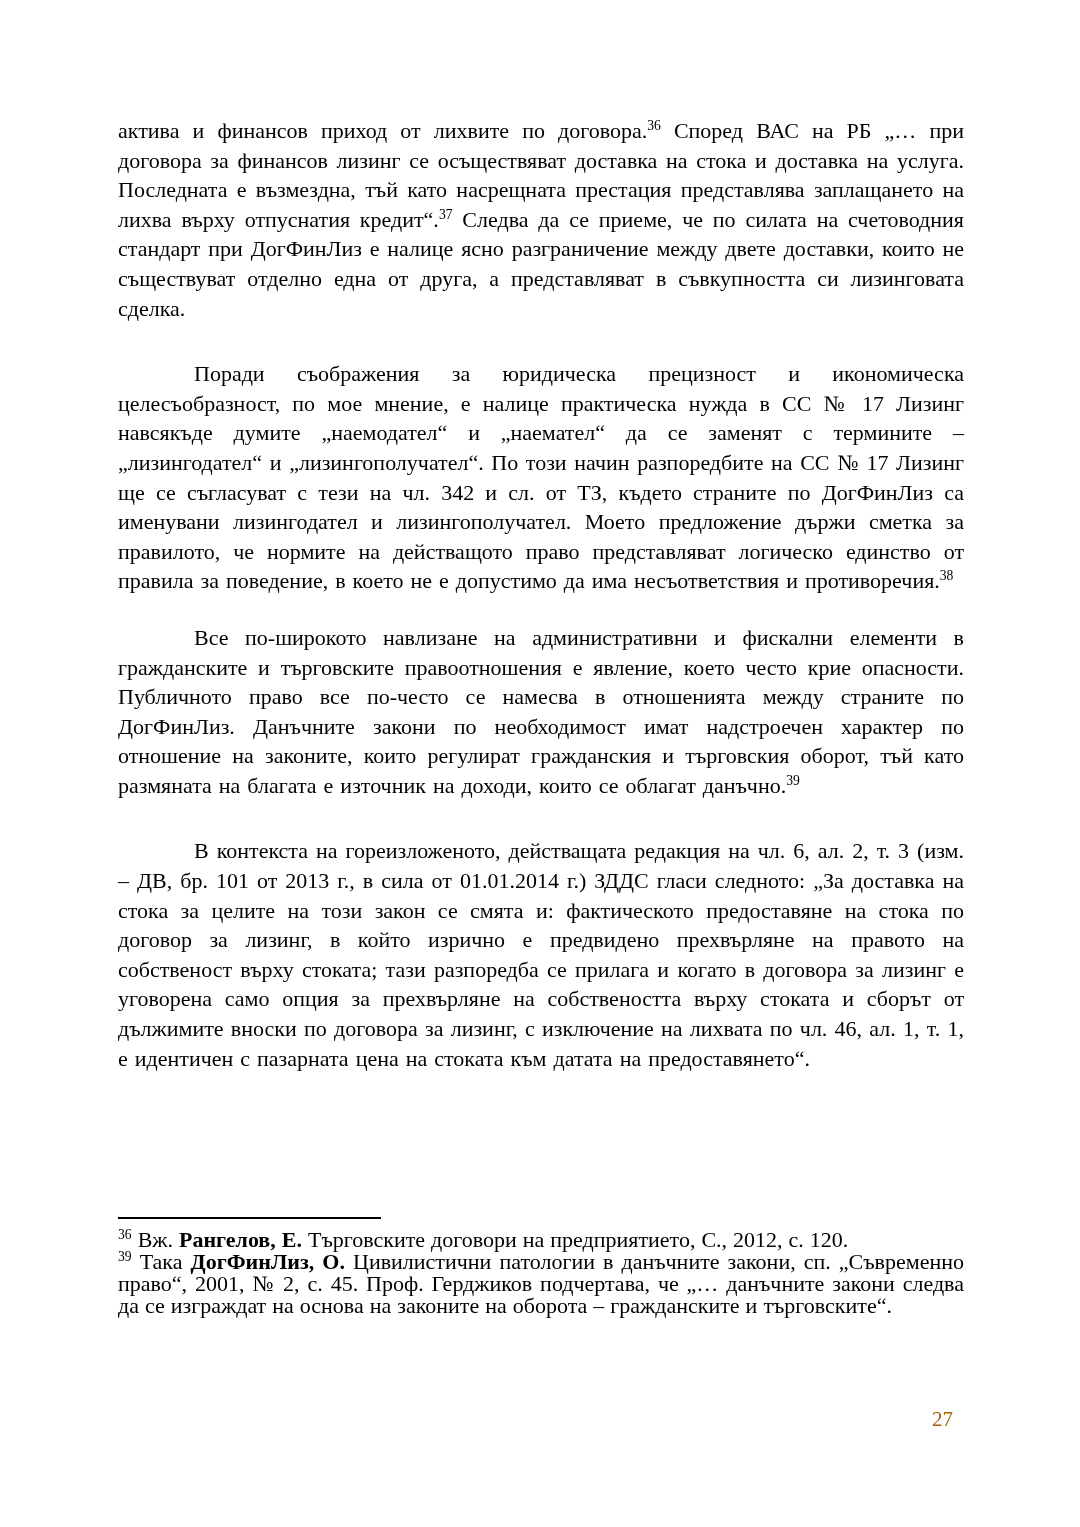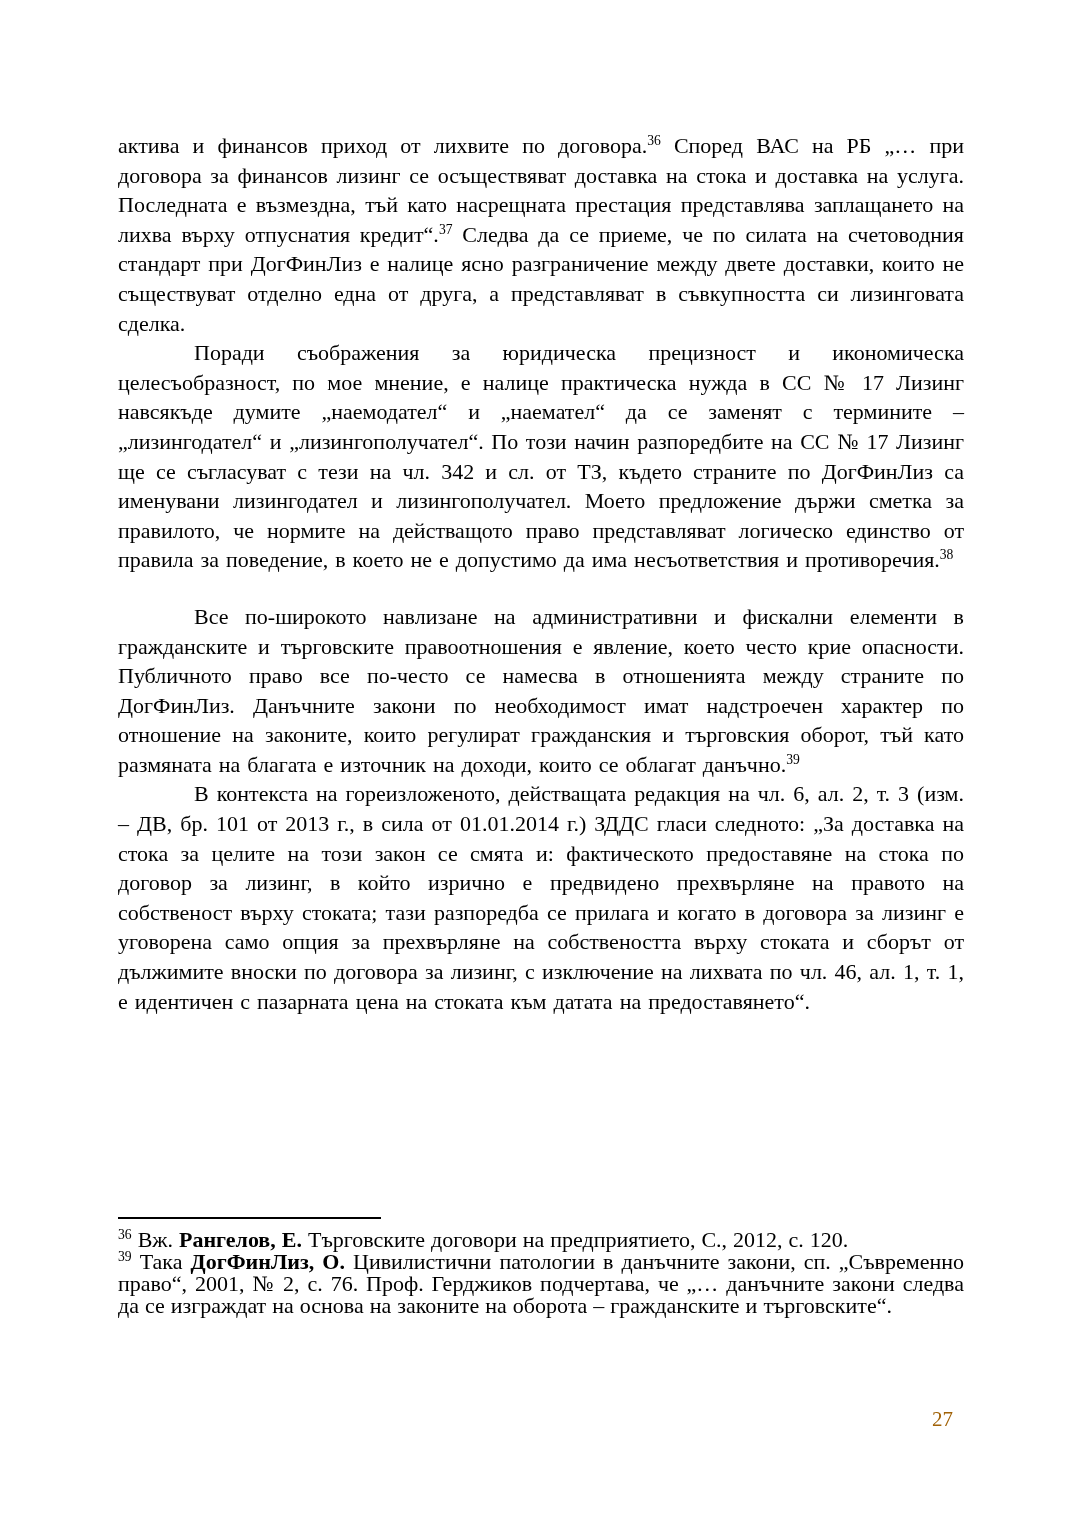--- a/index.html
+++ b/index.html
@@ -9,31 +9,31 @@
     height: 1527px;
     margin: 0 auto;
     background: #ffffff;
     font-family: "Liberation Serif", serif;
     color: #000000;
     overflow: hidden;
   }
   .content {
     position: absolute;
     left: 118px;
-    top: 131px;
+    top: 116px;
     width: 846px;
   }
   .para {
     font-size: 22px;
     line-height: 29.6px;
     text-align: justify;
     margin: 0;
     word-spacing: 1.5px;
   }
-  .para.indent { text-indent: 76px; }
+  .para.indent { text-indent: 76px; margin-top: 36px; }
   .para.gap-before { margin-top: 27px; }
   sup {
     font-size: 0.62em;
     line-height: 0;
     vertical-align: super;
   }
   .footnote-area {
     position: absolute;
     left: 118px;
     top: 1217px;
@@ -69,17 +69,17 @@
   <div class="content">
       <p class="para"><span>актива и финансов приход от лихвите по договора.</span><sup>36</sup><span> Според ВАС на РБ „… при договора за финансов лизинг се осъществяват доставка на стока и доставка на услуга. Последната е възмездна, тъй като насрещната престация представлява заплащането на лихва върху отпуснатия кредит“.</span><sup>37</sup><span> Следва да се приеме, че по силата на счетоводния стандарт при ДогФинЛиз е налице ясно разграничение между двете доставки, които не съществуват отделно една от друга, а представляват в съвкупността си лизинговата сделка.</span></p>
       <p class="para indent"><span>Поради съображения за юридическа прецизност и икономическа целесъобразност, по мое мнение, е налице практическа нужда в СС № 17 Лизинг навсякъде думите „наемодател“ и „наемател“ да се заменят с термините – „лизингодател“ и „лизингополучател“. По този начин разпоредбите на СС № 17 Лизинг ще се съгласуват с тези на чл. 342 и сл. от ТЗ, където страните по ДогФинЛиз са именувани лизингодател и лизингополучател. Моето предложение държи сметка за правилото, че нормите на действащото право представляват логическо единство от правила за поведение, в което не е допустимо да има несъответствия и противоречия.</span><sup>38</sup></p>
       <p class="para indent gap-before"><span>Все по-широкото навлизане на административни и фискални елементи в гражданските и търговските правоотношения е явление, което често крие опасности. Публичното право все по-често се намесва в отношенията между страните по ДогФинЛиз. Данъчните закони по необходимост имат надстроечен характер по отношение на законите, които регулират гражданския и търговския оборот, тъй като размяната на благата е източник на доходи, които се облагат данъчно.</span><sup>39</sup></p>
       <p class="para indent"><span>В контекста на гореизложеното, действащата редакция на чл. 6, ал. 2, т. 3 (изм. – ДВ, бр. 101 от 2013 г., в сила от 01.01.2014 г.) ЗДДС гласи следното: „За доставка на стока за целите на този закон се смята и: фактическото предоставяне на стока по договор за лизинг, в който изрично е предвидено прехвърляне на правото на собственост върху стоката; тази разпоредба се прилага и когато в договора за лизинг е уговорена само опция за прехвърляне на собствеността върху стоката и сборът от дължимите вноски по договора за лизинг, с изключение на лихвата по чл. 46, ал. 1, т. 1, е идентичен с пазарната цена на стоката към датата на предоставянето“.</span></p>
     </div>
   <div class="footnote-area">
     <div class="fn-rule"></div>
     <div>
         <p class="footnote"><sup>36</sup> <span>Вж. </span><span class="bold">Рангелов, Е.</span><span> Търговските договори на предприятието, С., 2012, с. 120.</span></p>
-        <p class="footnote"><sup>39</sup> <span>Така </span><span class="bold">ДогФинЛиз, О.</span><span> Цивилистични патологии в данъчните закони, сп. „Съвременно право“, 2001, № 2, с. 76. Проф. Герджиков подчертава, че „… данъчните закони следва да се изграждат на основа на законите на оборота – гражданските и търговските“.</span></p>
+        <p class="footnote"><sup>39</sup> <span>Така </span><span class="bold">ДогФинЛиз, О.</span><span> Цивилистични патологии в данъчните закони, сп. „Съвременно право“, 2001, № 2, с. 45. Проф. Герджиков подчертава, че „… данъчните закони следва да се изграждат на основа на законите на оборота – гражданските и търговските“.</span></p>
       </div>
   </div>
   <div class="page-number">27</div>
 </div>
 
 </body></html>

